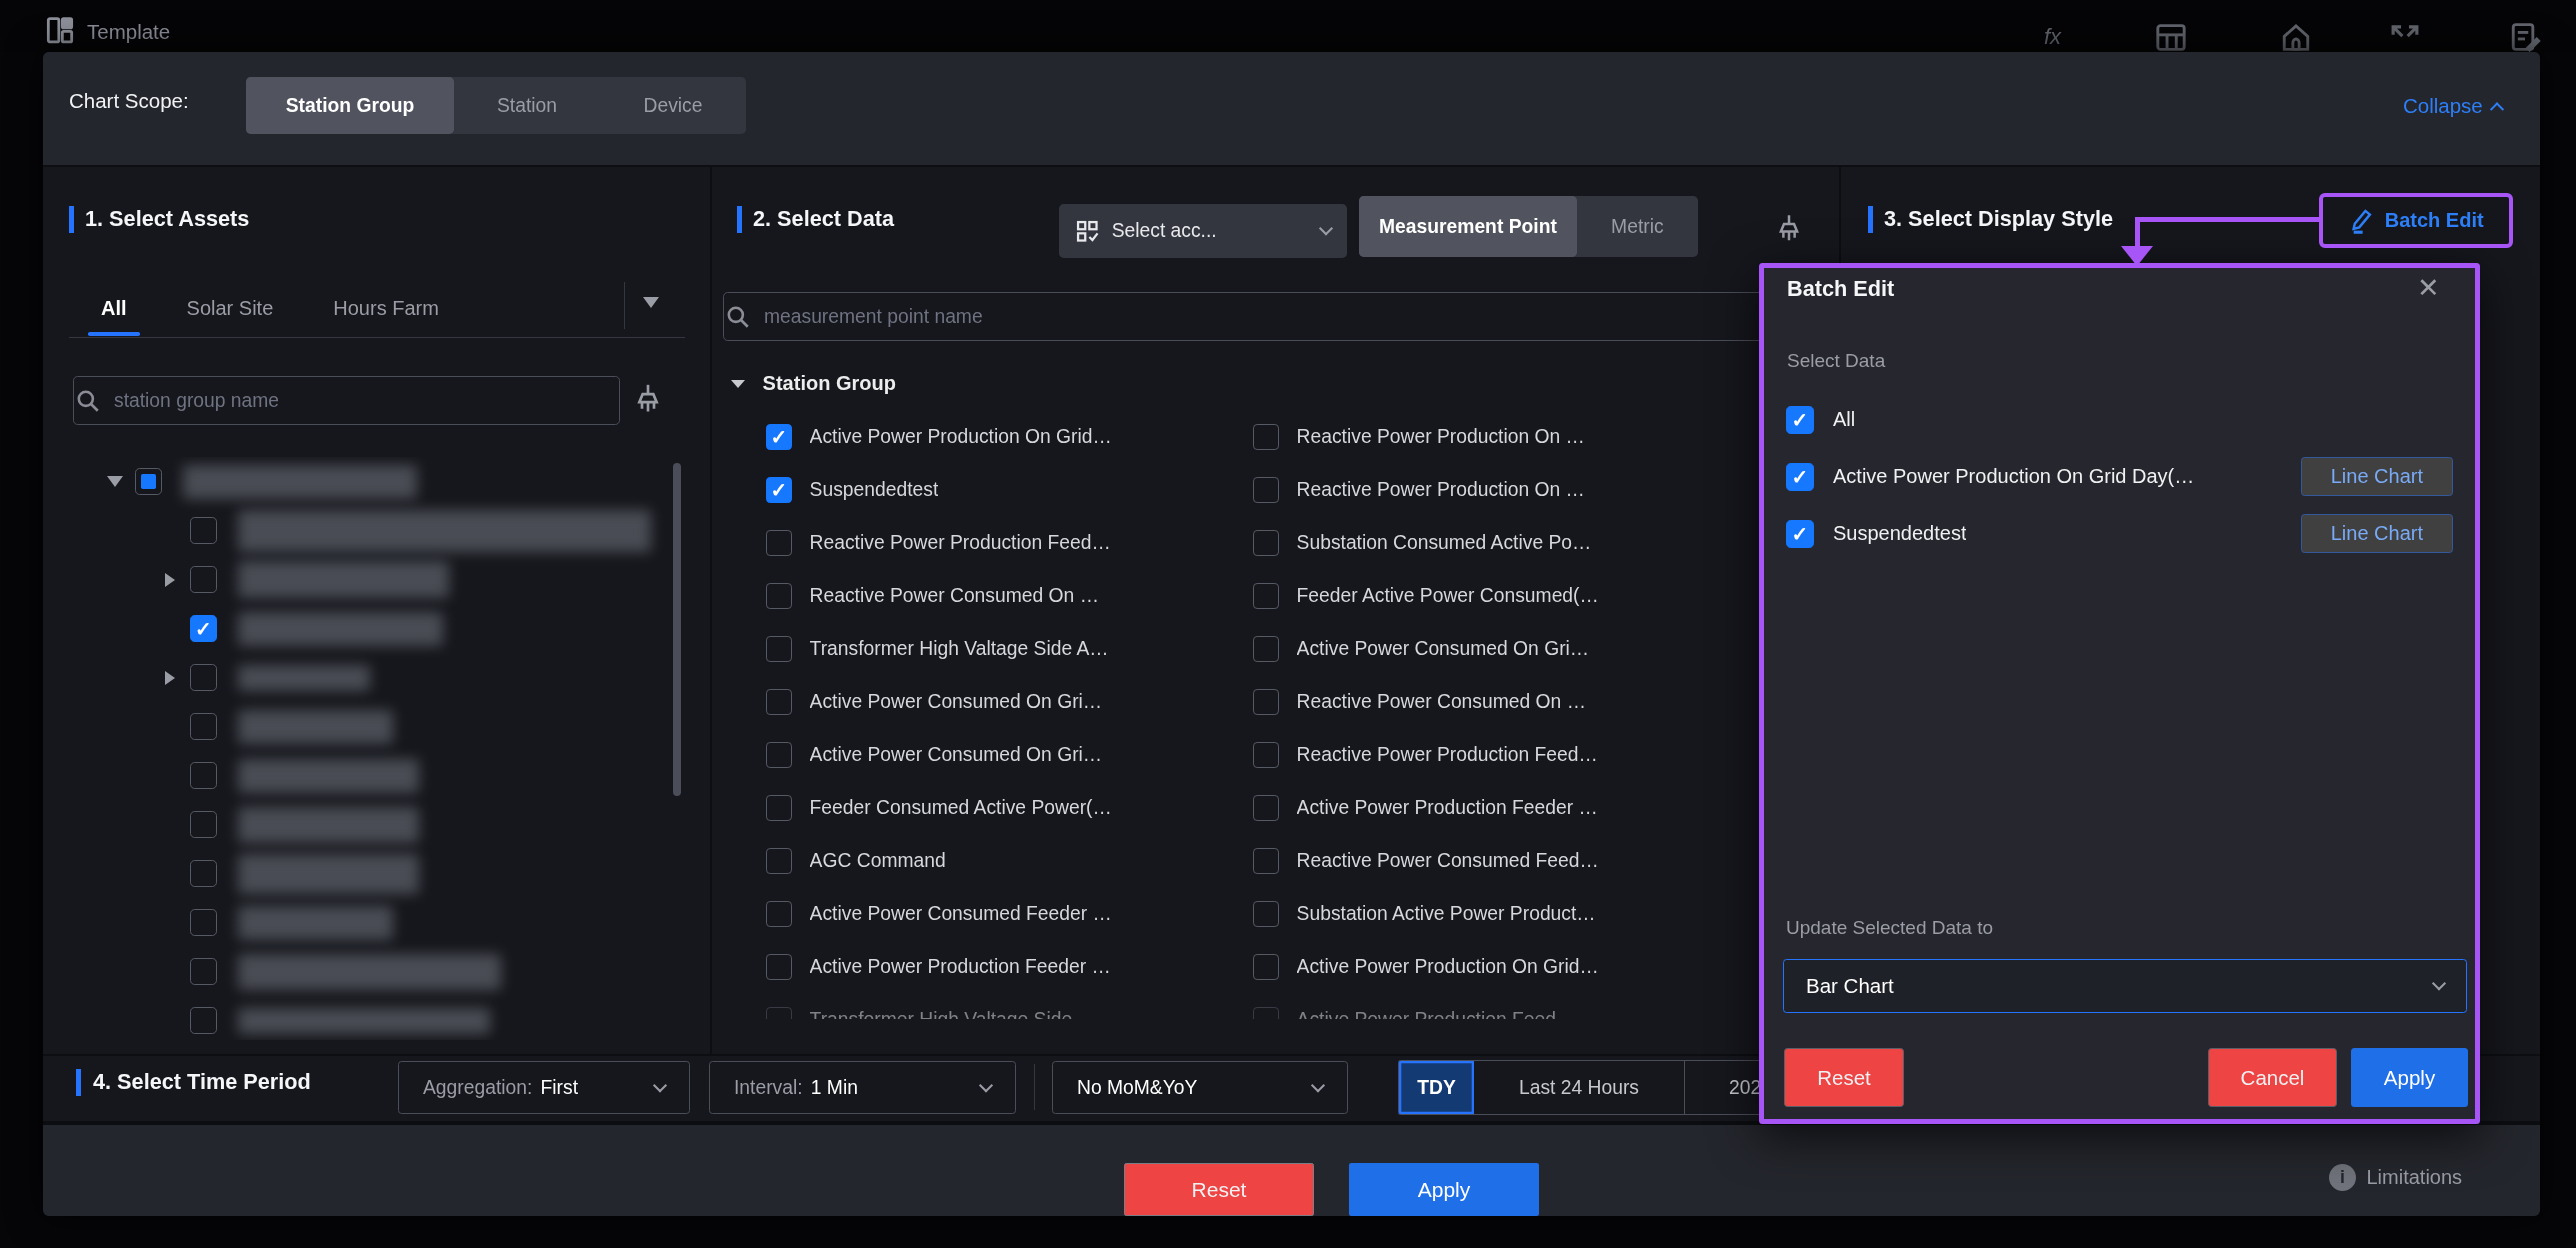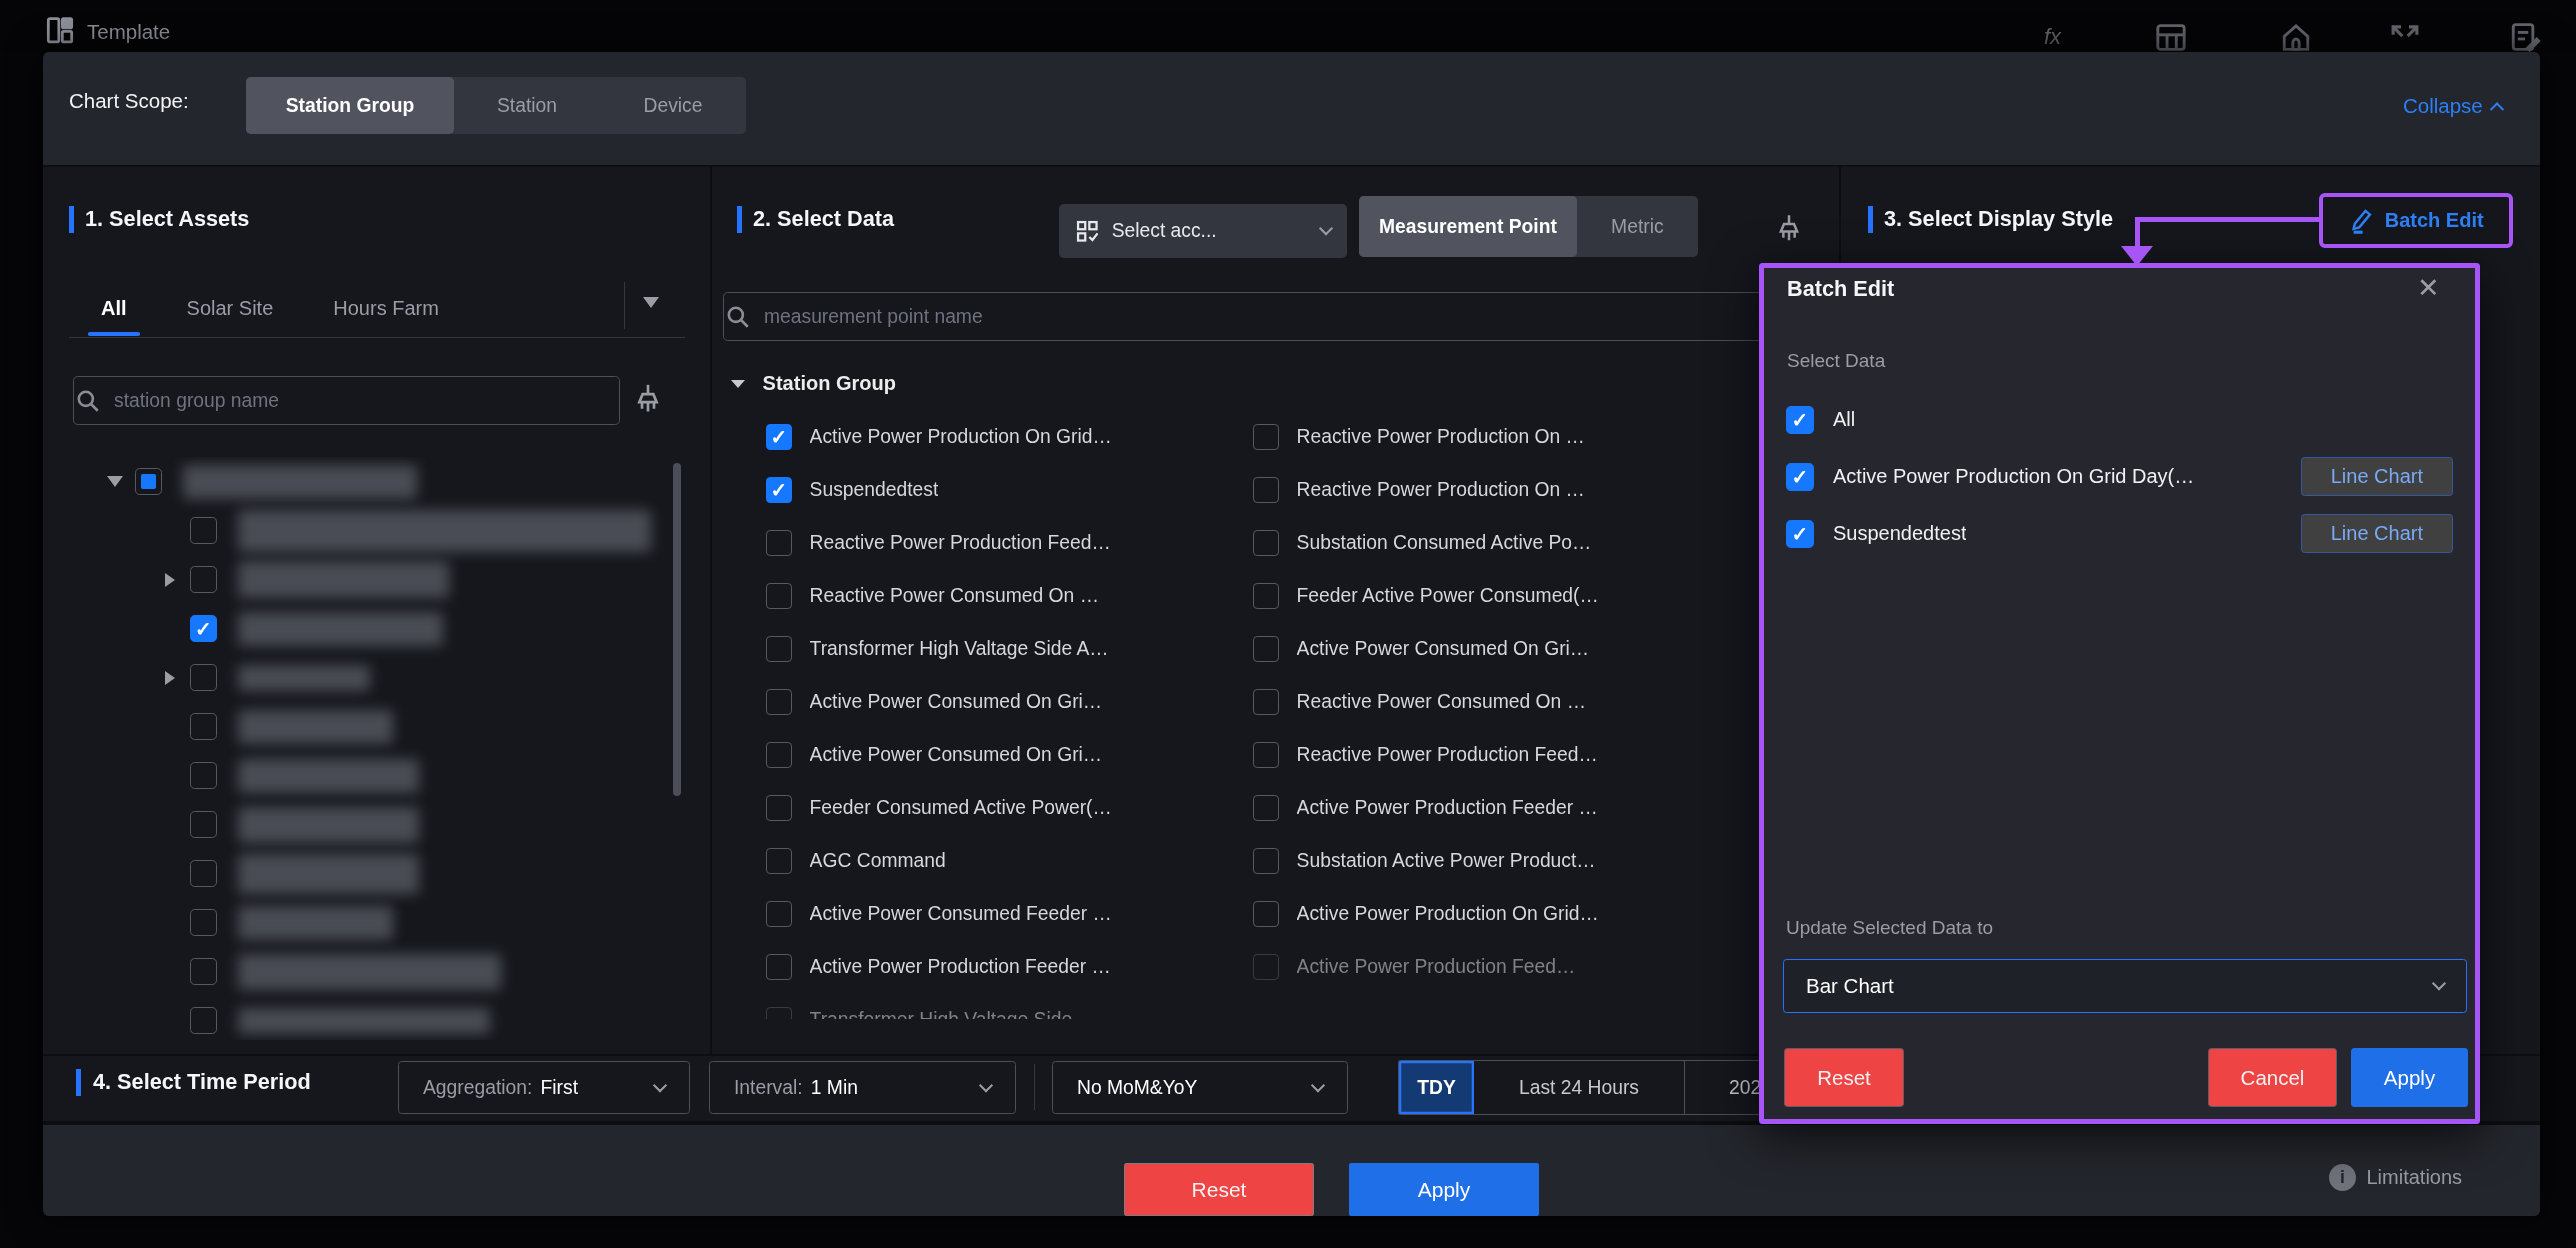--- a/index.html
+++ b/index.html
@@ -453,20 +453,24 @@
       <div class="drow">
     <span class="cb"></span>
     <span class="lbl" style="max-width: 463px;">Reactive Power Production Feed…</span>
   </div>
       <div class="drow">
     <span class="cb"></span>
     <span class="lbl" style="max-width: 463px;">Active Power Production Feeder …</span>
   </div>
       <div class="drow">
     <span class="cb"></span>
+    <span class="lbl" style="max-width: 463px;">Reactive Power Consumed Feed…</span>
+  </div>
+      <div class="drow">
+    <span class="cb"></span>
     <span class="lbl" style="max-width: 463px;">Substation Active Power Product…</span>
   </div>
       <div class="drow">
     <span class="cb"></span>
     <span class="lbl" style="max-width: 463px;">Active Power Production On Grid…</span>
   </div>
       <div class="drow partial">
     <span class="cb"></span>
     <span class="lbl" style="max-width: 463px;">Active Power Production Feed…</span>
   </div>

